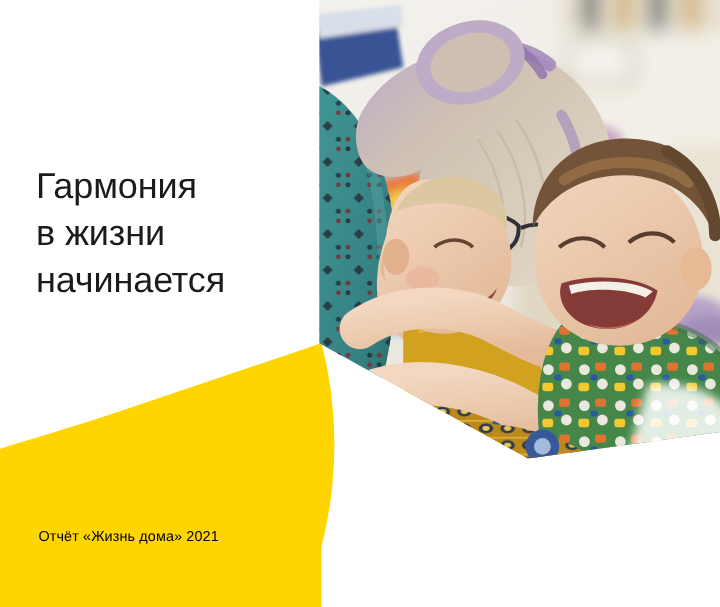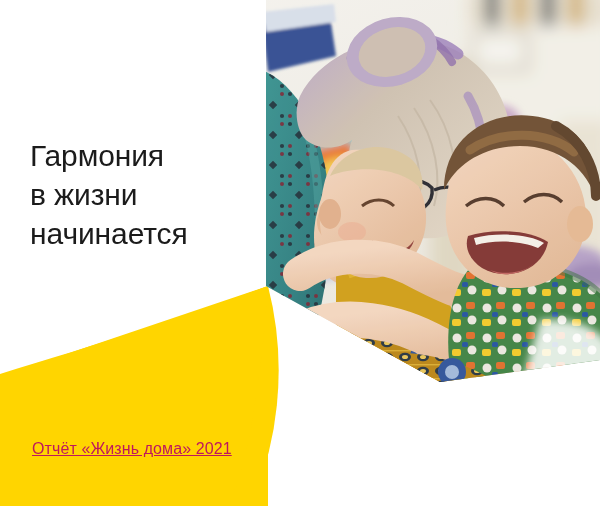--- a/index.html
+++ b/index.html
@@ -47,25 +47,24 @@
     position:absolute;
     left:248px; top:361px;
     font-size:29px;
     font-weight:400;
     color:#1b1b1b;
     letter-spacing:-0.1px;
   }
   .report-label {
     position:absolute;
     left:32px; top:440px;
-    font-size:16px;
+    font-size:12px;
     font-weight:400;
-    color:#be185d;
+    color:#000000;
     letter-spacing:0.1px;
-    text-decoration:underline;
   }
 </style>
 </head>
 <body>
 
 <div id="cover">
 
   <svg class="yellow-wedge" viewBox="0 0 600 506" width="600" height="506" preserveAspectRatio="none">
     <defs>
       <clipPath id="wedgeClip">

